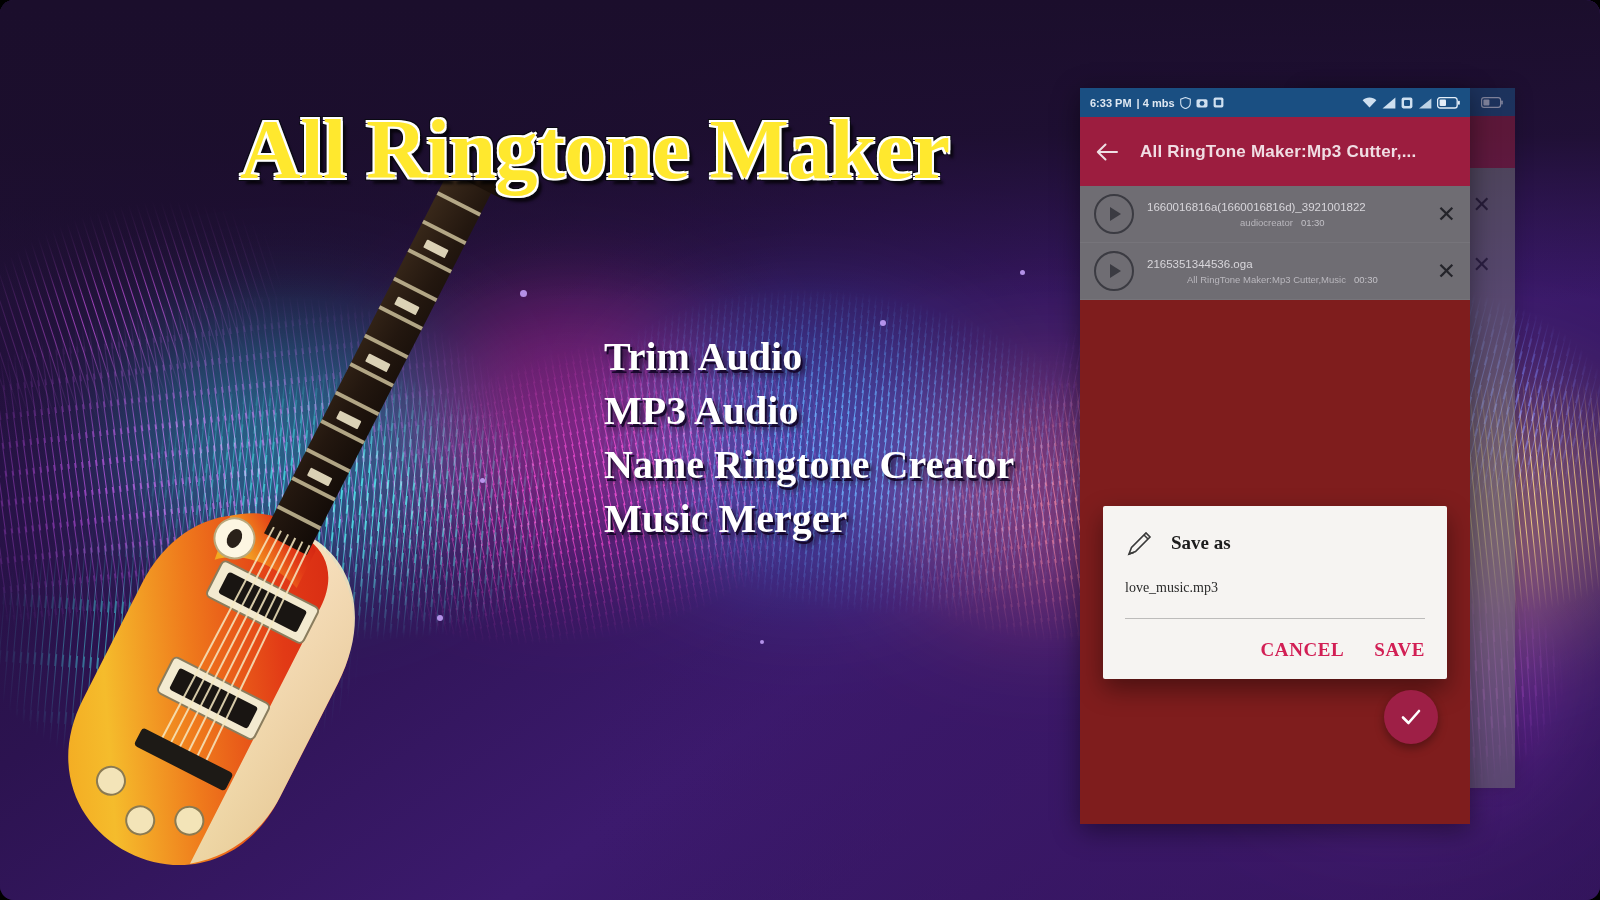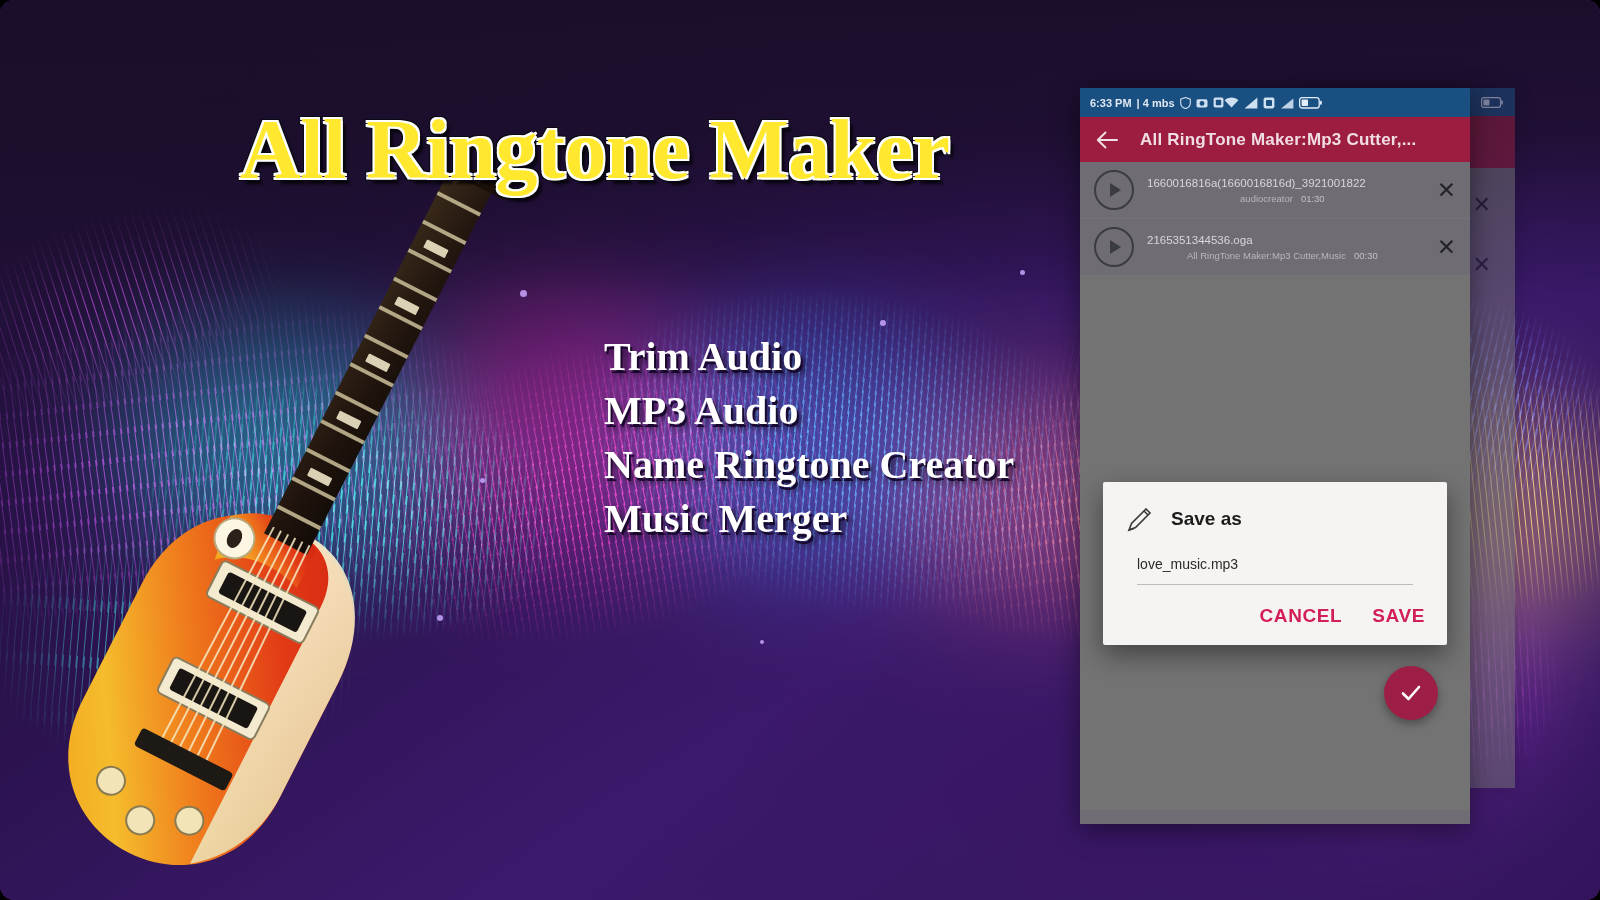--- a/index.html
+++ b/index.html
@@ -116,26 +116,26 @@
   .phone-back .sb{height:28px;background:#1c4f80;}
   .phone-back .ab{height:52px;background:#8e1f3e;}
   .phone-back .body{background:#6f6d73;height:620px;}
   .pb-x{position:absolute;right:24px;color:#24242a;font-size:22px;}
 
   
   .phone{position:absolute;left:1080px;top:88px;width:390px;height:736px;
     overflow:hidden;box-shadow:0 6px 26px rgba(0,0,0,.45);}
 
   .statusbar{height:29px;background:#1a4f82;display:flex;align-items:center;
-    padding:0 10px;box-sizing:border-box;}
+    justify-content:space-between;padding:0 10px;box-sizing:border-box;}
   .sb-left{display:flex;align-items:center;gap:5px;color:#dfe8f2;font-size:11px;
            font-weight:bold;white-space:nowrap;filter:blur(.35px);}
   .sb-right{display:flex;align-items:center;gap:5px;filter:blur(.3px);}
 
-  .appbar{height:45px;background:#9c1d3f;display:flex;align-items:center;
+  .appbar{height:69px;background:#9c1d3f;display:flex;align-items:center;
           padding:0 16px;box-sizing:border-box;gap:22px;}
   .appbar-title{color:#f0dde3;font-size:17px;font-weight:bold;white-space:nowrap;
                 overflow:hidden;text-overflow:ellipsis;filter:blur(.55px);
                 letter-spacing:.2px;}
 
   .list{background:#6f6d73;}
   .row{display:flex;align-items:center;height:57px;padding:0 14px;box-sizing:border-box;
        gap:13px;border-bottom:1px solid rgba(255,255,255,.05);}
   .play{width:36px;height:36px;border-radius:50%;border:2px solid #3b3b42;
         display:flex;align-items:center;justify-content:center;flex:0 0 auto;}
@@ -144,29 +144,29 @@
           margin-left:3px;display:block;}
   .rowmain{flex:1;min-width:0;}
   .rowtitle{color:#d8d6db;font-size:11.5px;white-space:nowrap;overflow:hidden;
             text-overflow:ellipsis;filter:blur(.75px);}
   .rowsub{display:flex;justify-content:center;gap:8px;margin-top:4px;}
   .rowsubtxt{color:#b9b7bd;font-size:9.5px;white-space:nowrap;overflow:hidden;
              text-overflow:ellipsis;filter:blur(.75px);}
   .rowdur{color:#c2c0c6;font-size:9.5px;white-space:nowrap;filter:blur(.7px);}
   .rowx{color:#24242a;font-size:23px;line-height:1;flex:0 0 auto;padding-left:6px;}
 
-  .scrim{flex:1;background:#737373;position:relative;}
+  .scrim{flex:1;background:#7f1d1d;position:relative;font-family:Liberation Serif, serif;}
 
   
   .dialog{position:absolute;left:23px;top:206px;width:344px;
     background:#f6f4f2;border-radius:2px;
     box-shadow:0 10px 26px rgba(0,0,0,.42);overflow:hidden;}
   .dlg-head{display:flex;align-items:center;gap:16px;padding:22px 22px 6px;}
   .dlg-title{font-size:19px;color:#1c1c1c;font-weight:bold;filter:blur(.3px);}
-  .dlg-field{margin:16px 34px 0;padding-bottom:12px;
+  .dlg-field{margin:16px 22px 0;padding-bottom:22px;
              border-bottom:1.5px solid #bdbcbb;}
   .dlg-value{font-size:14px;color:#2a2a2a;filter:blur(.45px);}
   .dlg-actions{display:flex;justify-content:flex-end;gap:30px;
                padding:20px 22px 18px;}
   .dlg-btn{font-size:19px;font-weight:bold;color:#d21f55;letter-spacing:.6px;
            filter:blur(.45px);}
 
   
   .fab{position:absolute;right:32px;bottom:90px;width:54px;height:54px;
        border-radius:50%;background:#9e1f46;display:flex;align-items:center;

